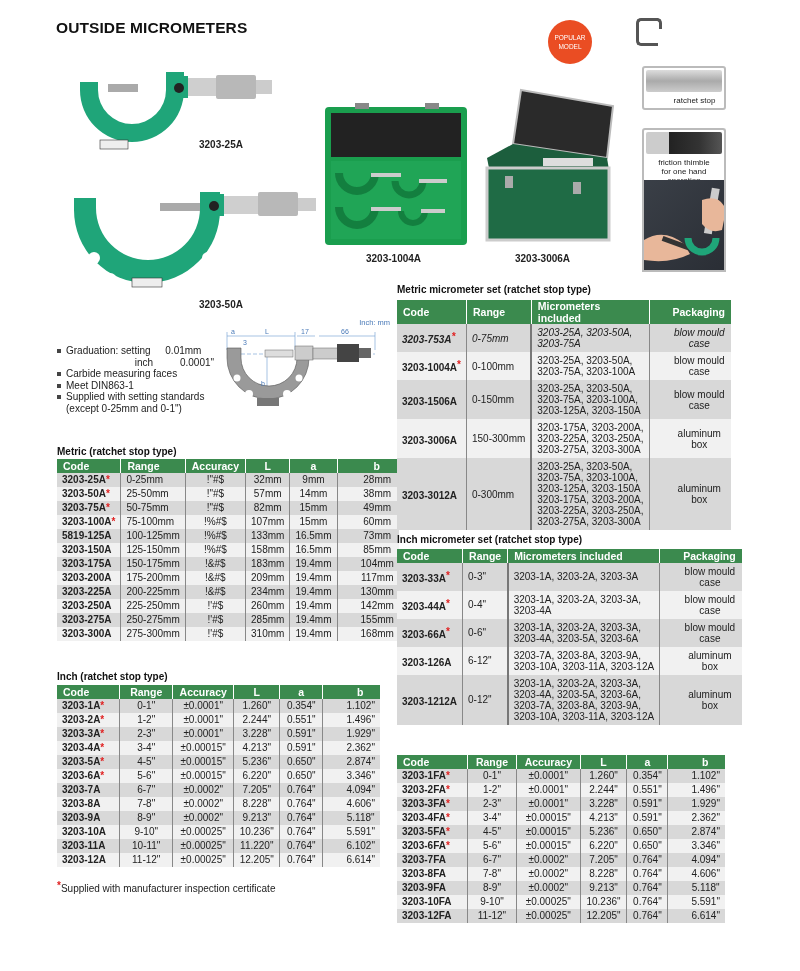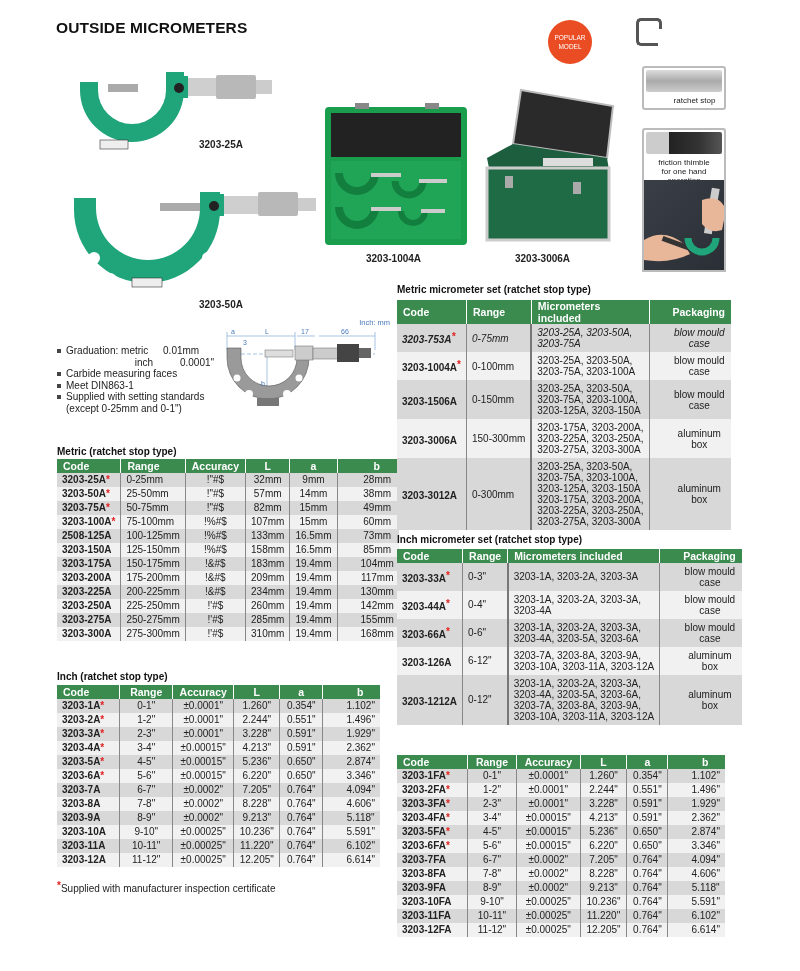--- a/index.html
+++ b/index.html
@@ -136,21 +136,21 @@
     <rect x="18" y="60" width="30" height="5" fill="#333" transform="rotate(20 30 62)"></rect>
     <path d="M44,58 a14,14 0 0 0 28,0" fill="none" stroke="#1fa579" stroke-width="7"></path>
     <rect x="64" y="8" width="8" height="46" fill="#ccc" transform="rotate(10 68 30)"></rect>
     <path d="M58,20 q18,-6 24,10 l-4,20 q-12,4 -20,-6 z" fill="#e8b79a"></path>
   </svg>
 </div>
 
 <ul class="abs bullets">
   <li>
     <span>Graduation:</span>
-    <span>metric</span>
+    <span>setting</span>
     <span style="margin-left:12px;">0.01mm</span>
   </li>
   <li class="nob">
     <span style="display:inline-block;width:66px;"></span>
     <span>inch</span>
     <span style="margin-left:24px;">0.0001"</span>
   </li>
   <li>Carbide measuring faces</li>
   <li>Meet DIN863-1</li>
   <li>Supplied with setting standards</li>
@@ -232,21 +232,21 @@
       </tr>
       <tr>
         <td class="code"><span>3203-100A</span><span class="star">*</span></td>
         <td class="">75-100mm</td>
         <td class="c">!%#$</td>
         <td class="c">107mm</td>
         <td class="c">15mm</td>
         <td class="c">60mm</td>
       </tr>
       <tr>
-        <td class="code"><span>2508-125A</span><span class="star"></span></td>
+        <td class="code"><span>5819-125A</span><span class="star"></span></td>
         <td class="">100-125mm</td>
         <td class="c">!%#$</td>
         <td class="c">133mm</td>
         <td class="c">16.5mm</td>
         <td class="c">73mm</td>
       </tr>
       <tr>
         <td class="code"><span>3203-150A</span><span class="star"></span></td>
         <td class="">125-150mm</td>
         <td class="c">!%#$</td>
@@ -663,28 +663,20 @@
       </tr>
       <tr>
         <td class="code"><span>3203-10FA</span><span class="star"></span></td>
         <td class="c">9-10"</td>
         <td class="c">±0.00025"</td>
         <td class="c">10.236"</td>
         <td class="c">0.764"</td>
         <td class="c">5.591"</td>
       </tr>
       <tr>
-        <td class="code"><span>3203-11FA</span><span class="star"></span></td>
-        <td class="c">10-11"</td>
-        <td class="c">±0.00025"</td>
-        <td class="c">11.220"</td>
-        <td class="c">0.764"</td>
-        <td class="c">6.102"</td>
-      </tr>
-      <tr>
         <td class="code"><span>3203-12FA</span><span class="star"></span></td>
         <td class="c">11-12"</td>
         <td class="c">±0.00025"</td>
         <td class="c">12.205"</td>
         <td class="c">0.764"</td>
         <td class="c">6.614"</td>
       </tr>
     </tbody>
 </table>
 

